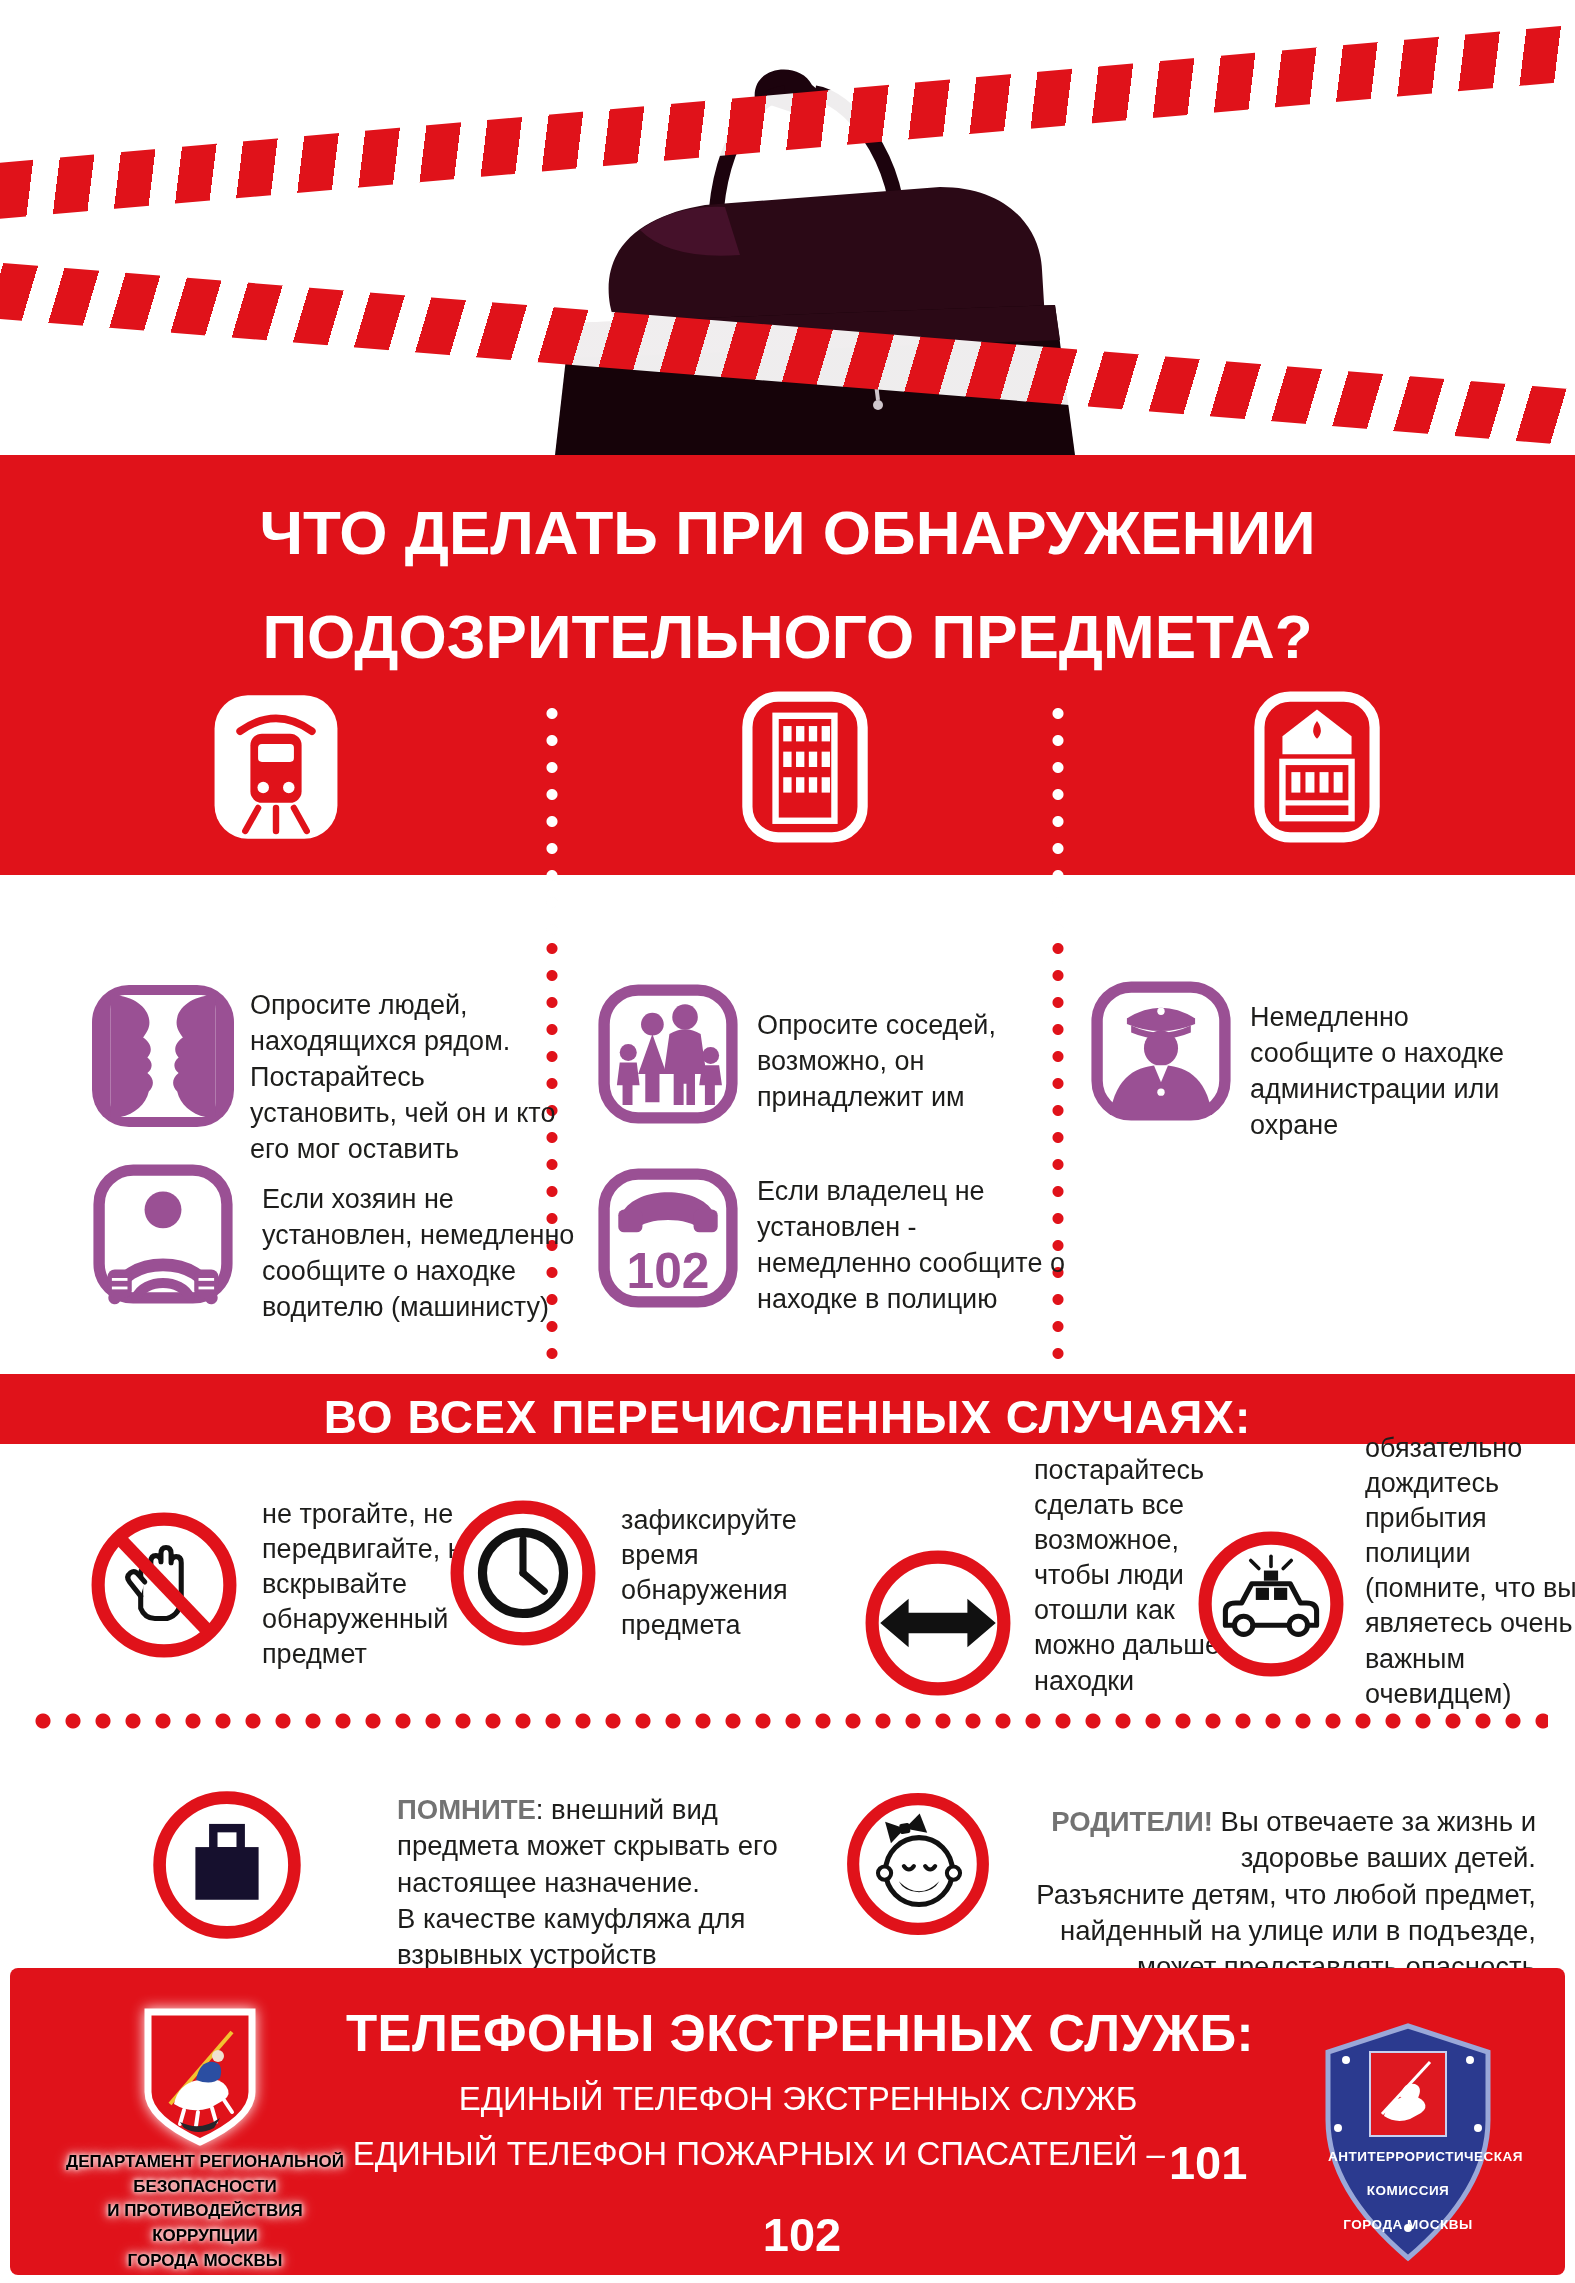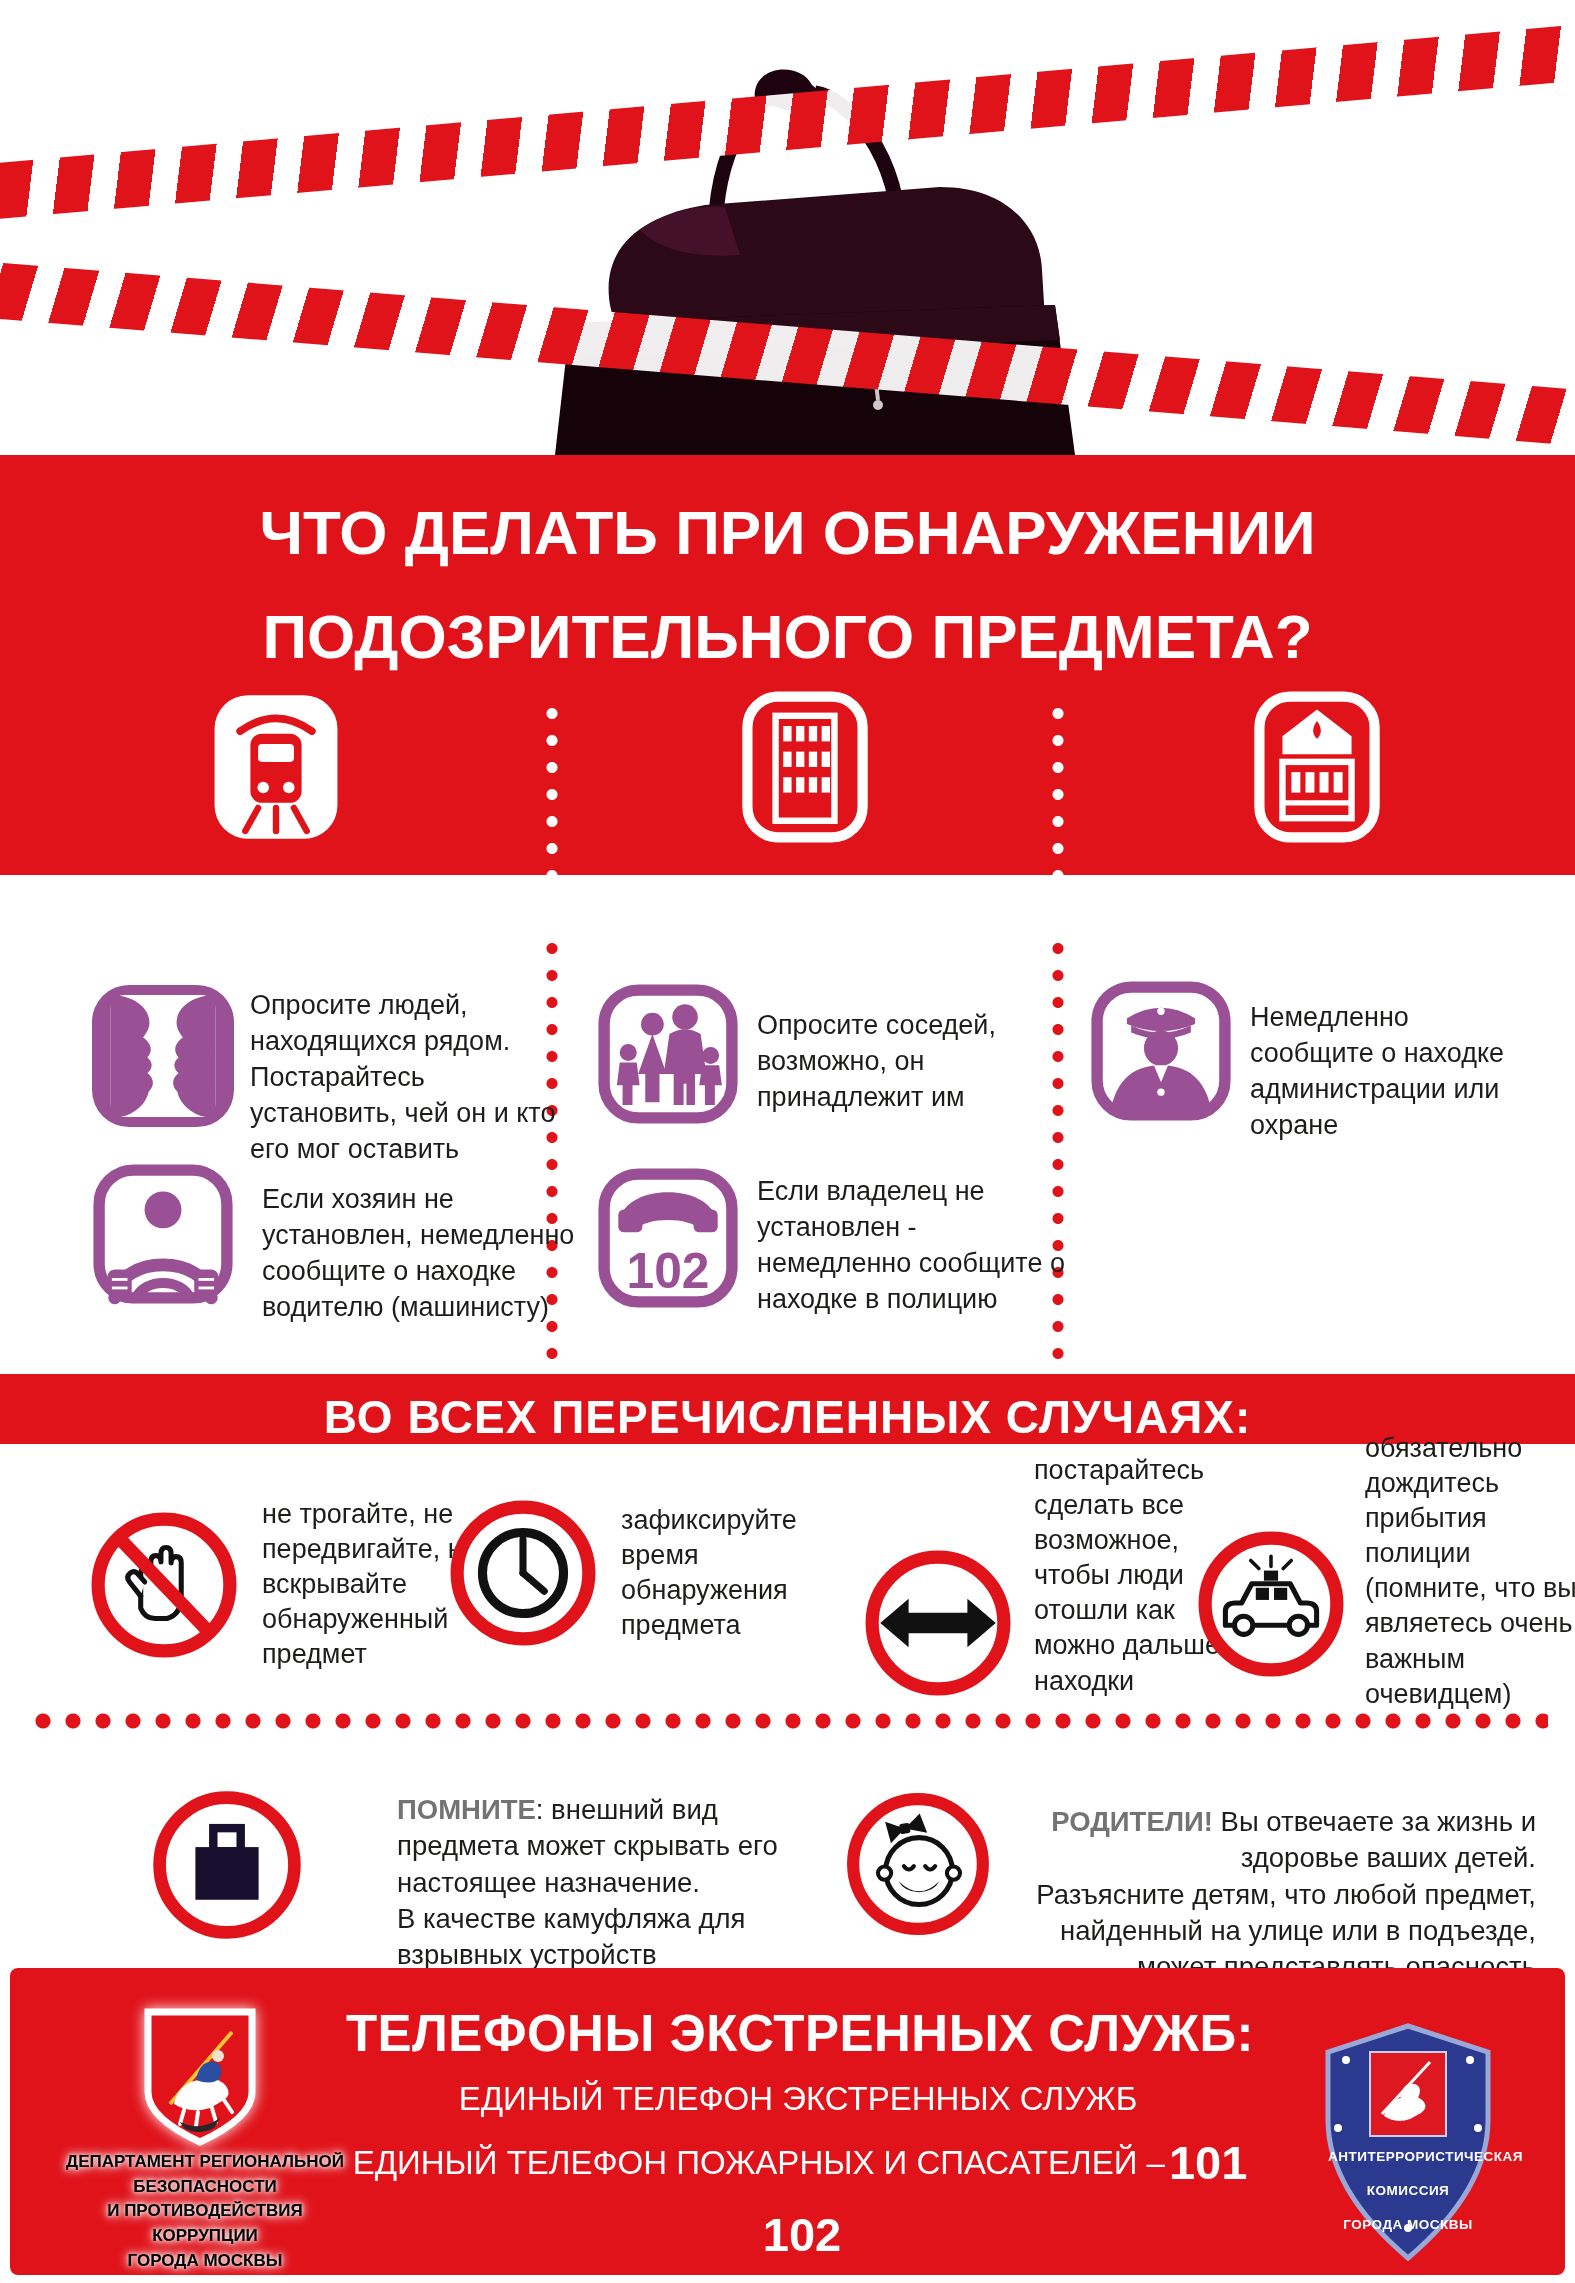--- a/index.html
+++ b/index.html
@@ -53,21 +53,21 @@
           border-radius:8px;}
   .dept{position:absolute;left:30px;top:182px;width:330px;text-align:center;color:#000000;
         font-weight:bold;font-size:17px;line-height:1.45;
         text-shadow:0 0 4px #fff,0 0 8px rgba(255,255,255,.95),0 0 14px rgba(255,255,255,.8);}
   .moscow-emblem{position:absolute;left:130px;top:38px;filter:drop-shadow(0 0 7px rgba(255,255,255,.95));}
   .atk{position:absolute;left:1308px;top:52px;}
   .atk-caption{position:absolute;left:1318px;top:172px;width:160px;text-align:center;color:#fff;
                font-weight:bold;font-size:13.5px;line-height:2.5;letter-spacing:.5px;}
   .phones{position:absolute;left:320px;top:36px;width:940px;text-align:center;color:#fff;}
   .phones-heading{font-size:51px;font-weight:bold;letter-spacing:.5px;}
-  .phone-line{margin-top:17px;font-size:33px;display:flex;justify-content:center;align-items:center;}
+  .phone-line{margin-top:17px;font-size:33px;display:flex;justify-content:center;align-items:flex-start;}
   .phone-number{font-size:47px;font-weight:bold;margin-left:4px;}
 </style>
 </head>
 <body>
 
 <div class="poster">
 
   <div class="hero">
     <svg class="bag-svg" width="600" height="400" viewBox="0 0 600 400">
       <path d="M255 45 C250 10 300 5 312 30 L330 45 L300 60 Z" fill="#1c030d"></path>

